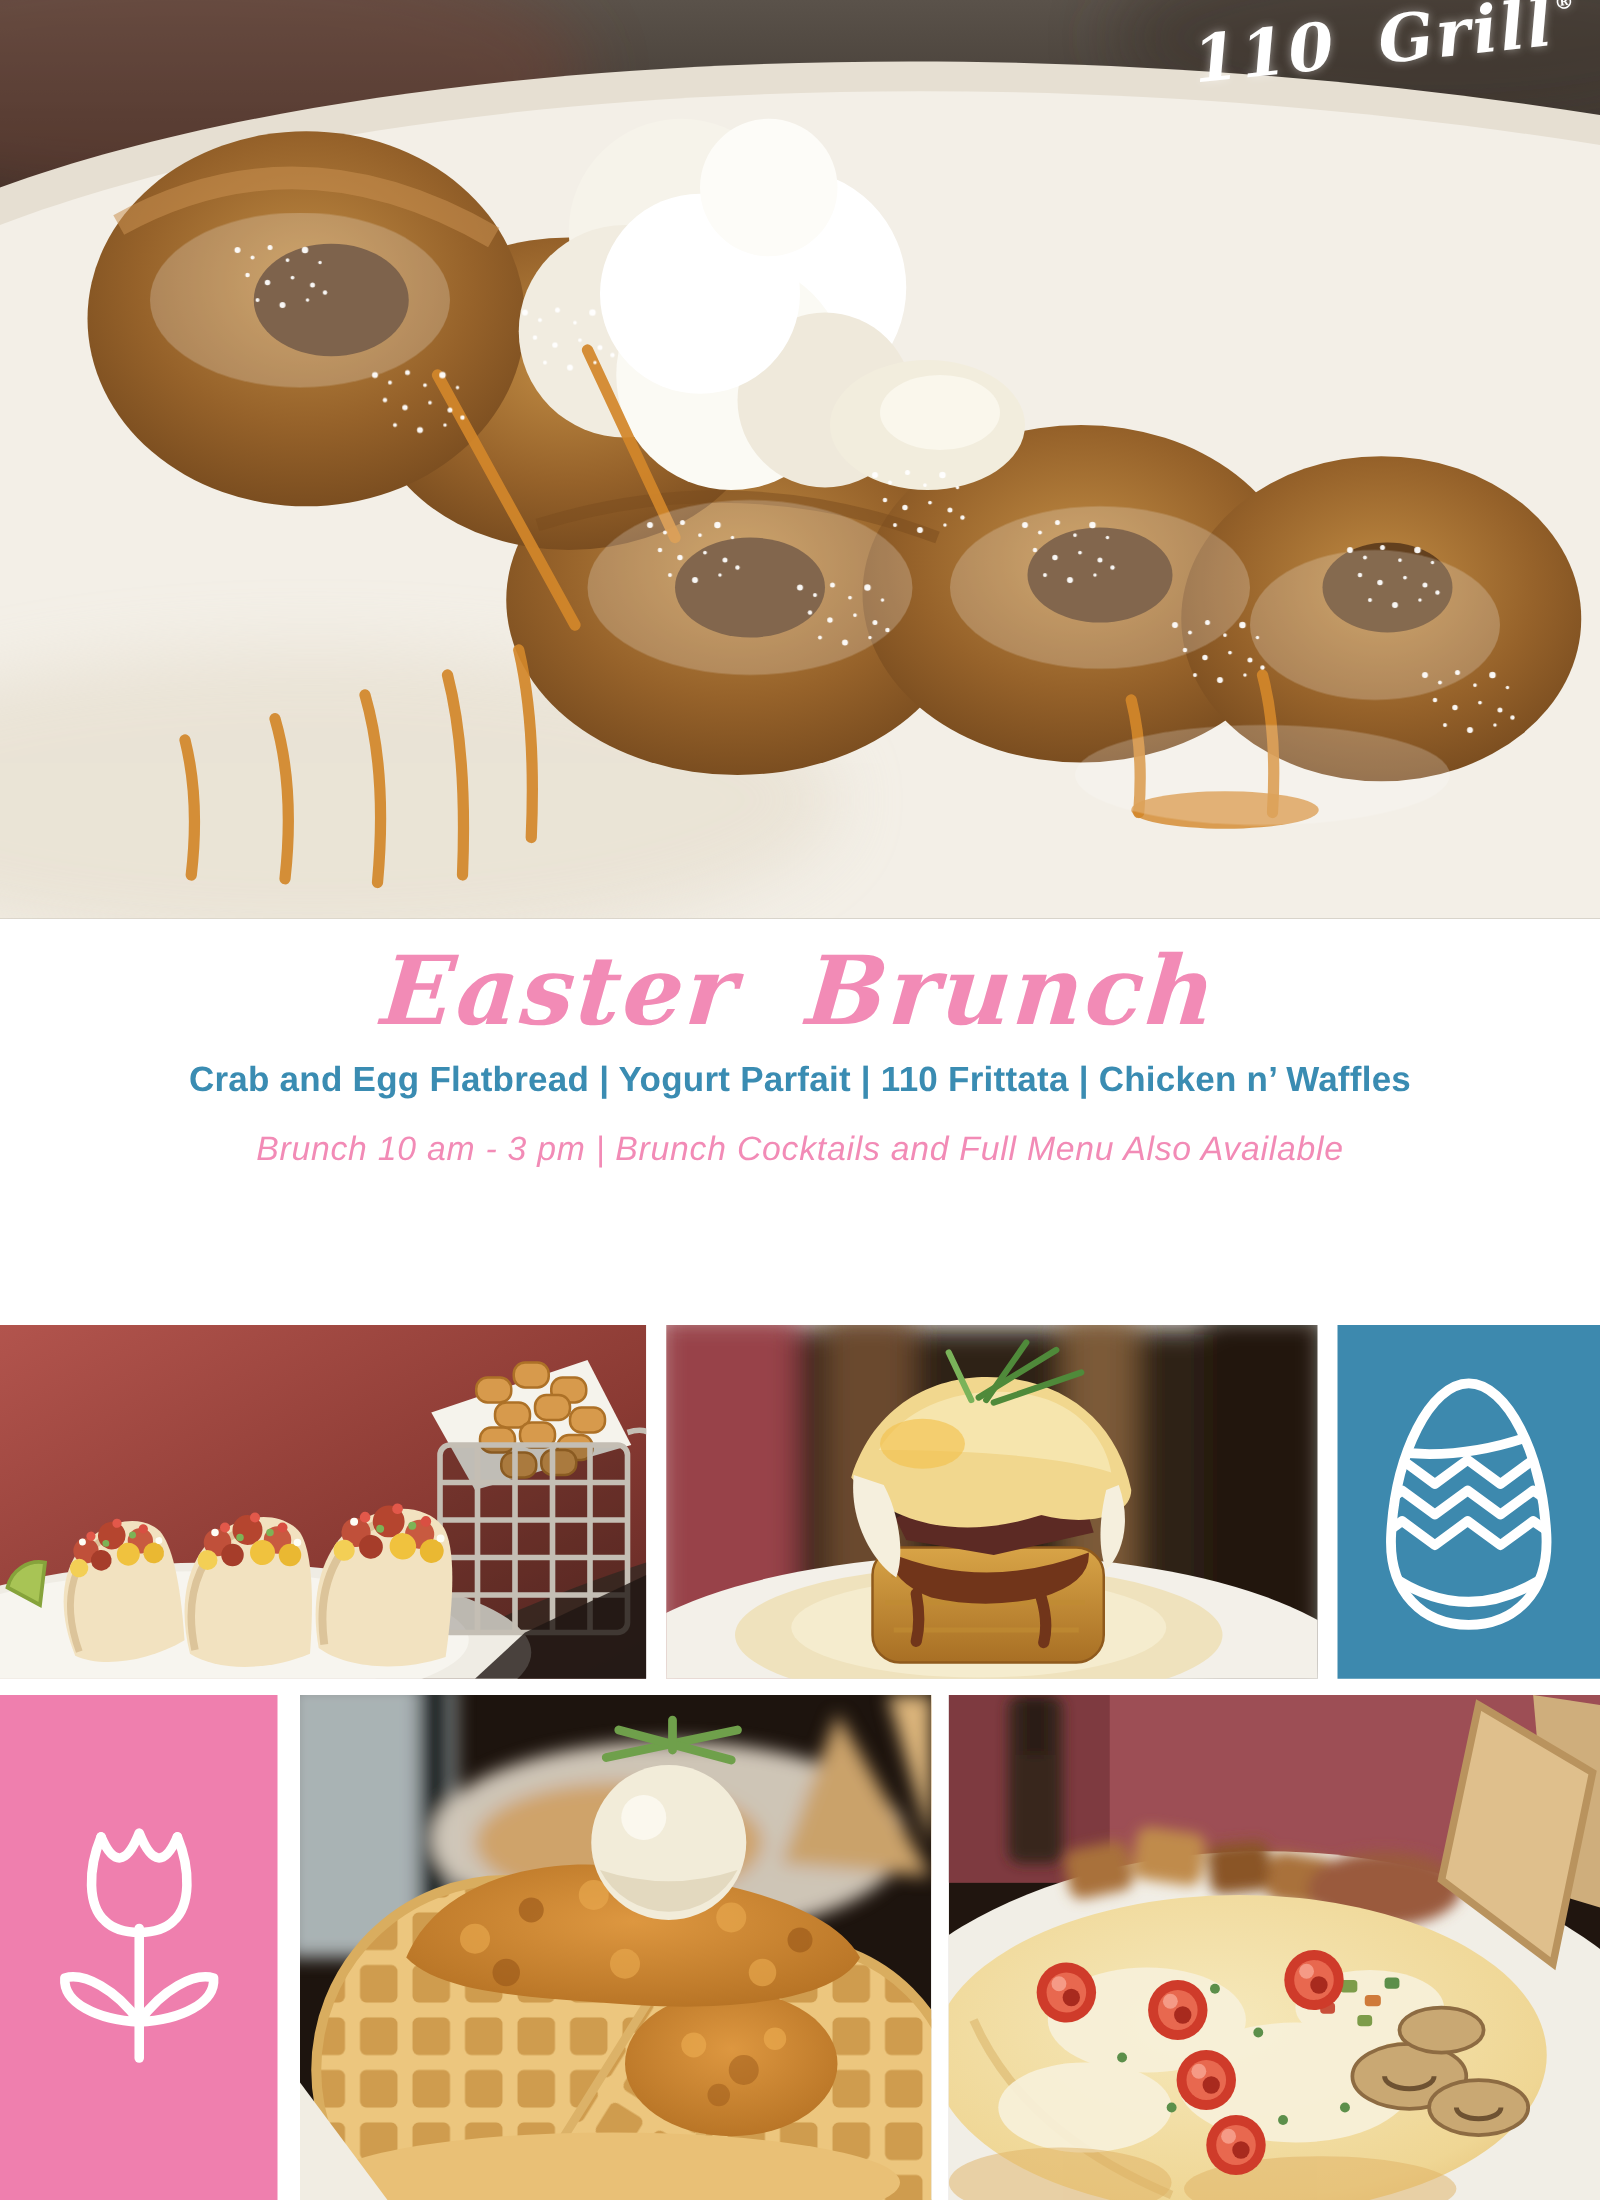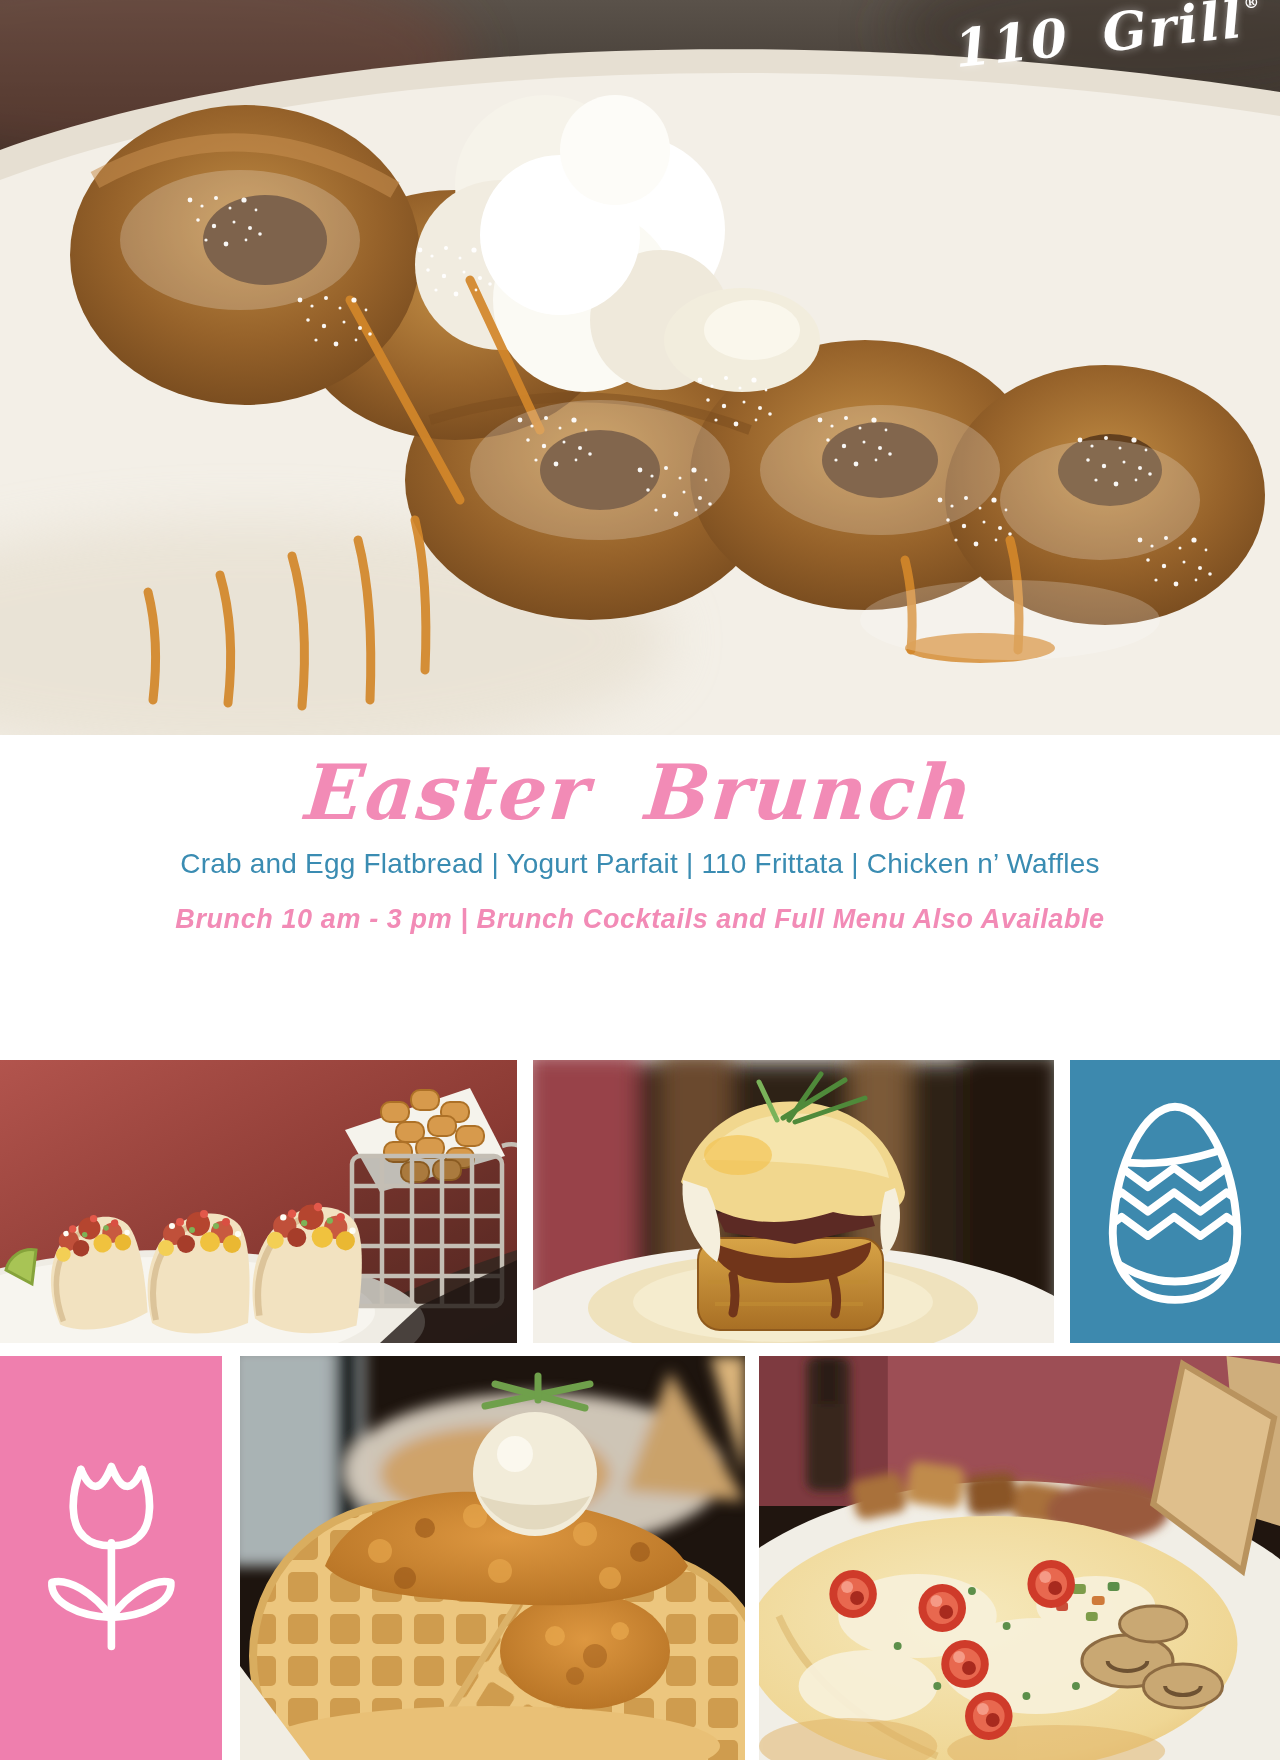--- a/index.html
+++ b/index.html
@@ -13,23 +13,23 @@
         font-size:52px;letter-spacing:2px;word-spacing:14px;
         transform:rotate(-6deg);text-shadow:0 0 8px rgba(255,255,255,.45);}
   .logo sup{font-size:16px;font-style:normal;vertical-align:28px;margin-left:2px;}
   
   .intro{width:1280px;height:325px;box-sizing:border-box;text-align:center;padding-top:6px;}
   .title{margin:0;color:var(--pink-text,#f28bb6);
          font-family:"DejaVu Serif",serif;font-style:italic;font-weight:700;
          font-size:76px;line-height:104px;letter-spacing:2px;word-spacing:26px;
          transform:skewX(-5deg);}
   .menu-line{margin:0;color:var(--teal-text,#3a8cb2);
-             font-size:28px;line-height:37px;letter-spacing:.2px;font-weight:400;}
+             font-size:28px;line-height:37px;letter-spacing:.2px;font-weight:700;}
   .hours{margin:22px 0 0;color:var(--pink-text,#f28bb6);
-         font-style:italic;font-size:27px;line-height:30px;letter-spacing:.6px;font-weight:bold;}
+         font-style:italic;font-size:27px;line-height:30px;letter-spacing:.6px;}
   
   .row{display:flex;width:1280px;}
   .row1{height:283px;}
   .row2{height:404px;margin-top:13px;}
   .row svg.photo{display:block;height:100%;}
   .tacos{width:517px;}
   .steak{width:521px;margin-left:16px;}
   .tile{display:flex;align-items:center;justify-content:center;}
   .tile.teal{width:210px;height:283px;margin-left:16px;background:var(--teal-tile,#3d89ae);}
   .tile.pinkT{width:222px;height:404px;background:var(--pink-tile,#ef7fae);}

